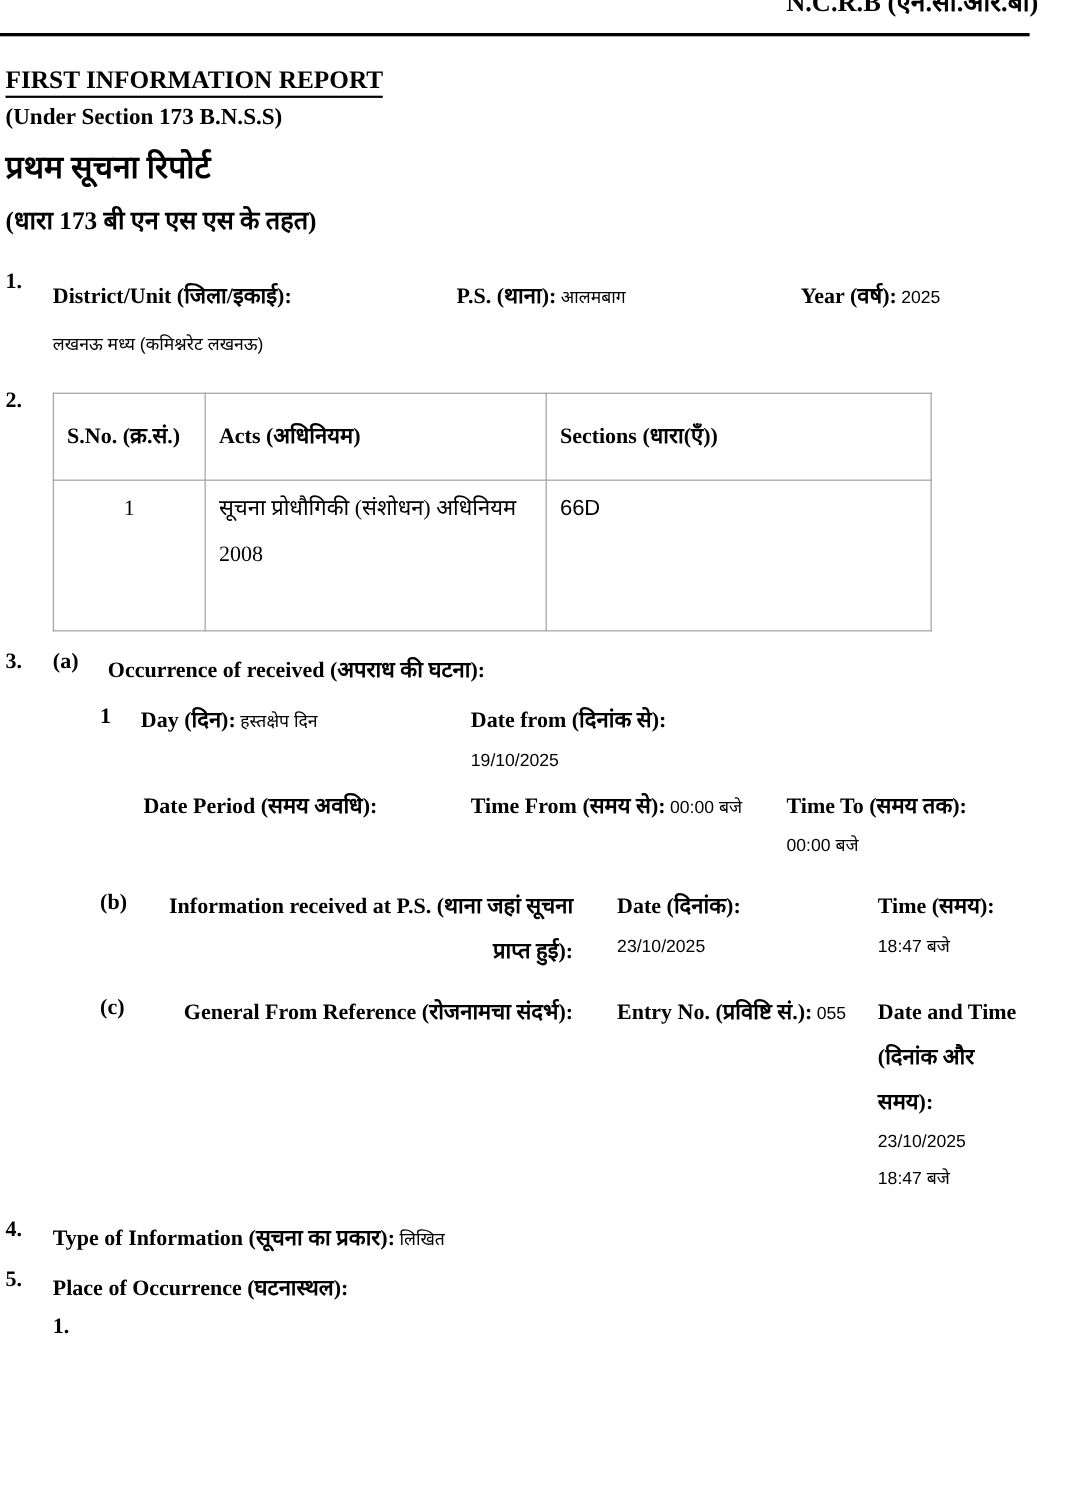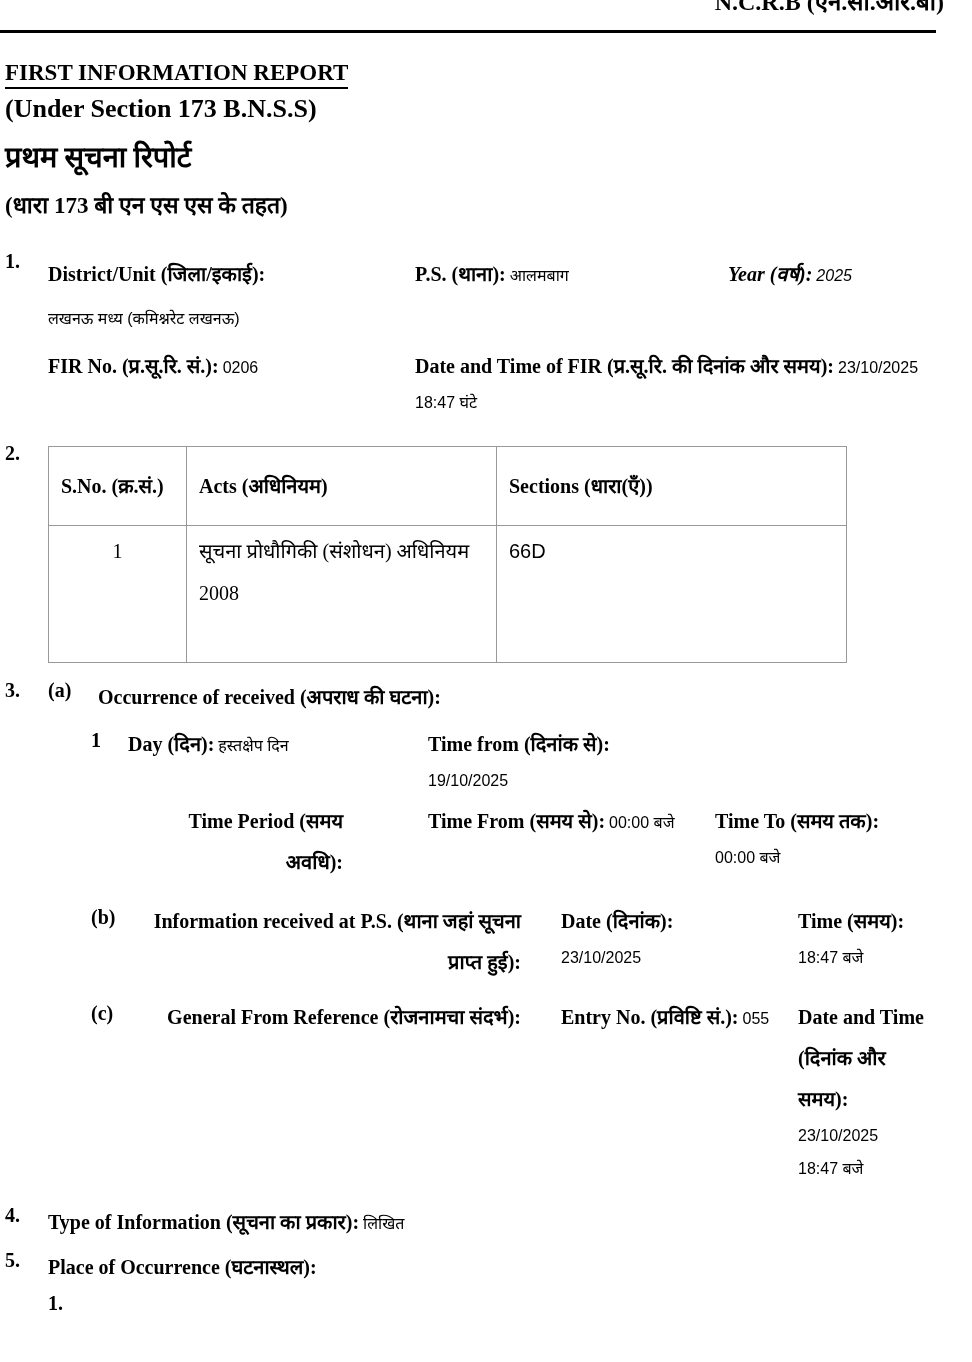--- a/index.html
+++ b/index.html
@@ -18,41 +18,41 @@
   }
   .top-rule {
     position:absolute; top:30px; left:0;
     width:936px; height:3px; background:#000;
   }
   .content { padding:60px 32px 0 5px; }
 
   
   .titles { width:930px; }
   .t-main { display:inline-block; font-weight:bold; font-size:23px; border-bottom:2px solid #000; padding-bottom:1px; }
-  .t-sub  { font-weight:bold; font-size:26px; margin-top:5px; }
+  .t-sub  { font-weight:bold; font-size:21px; margin-top:5px; }
   .t-h1   { font-weight:bold; font-size:29px; margin-top:12px; }
   .t-h2   { font-weight:bold; font-size:23px; margin-top:13px; }
 
   
   .sec { display:flex; align-items:flex-start; }
   .sec-num { flex:none; width:43px; font-weight:bold; font-size:20px; position:relative; top:-4px; }
   .sec-body { flex:1; min-width:0; }
 
   .lbl { font-weight:bold; font-size:20px;text-align:right; }
   .val { font-family:"Liberation Sans", sans-serif; font-size:16px; font-weight:normal; }
 
   .lh { line-height:2.05; }
 
   
   .sec1 { margin-top:34px; }
   .s1r1 { display:flex; }
   .c-district { width:367px; flex:none; }
   .c-district .val { display:block; margin-top:8px; }
   .c-ps { width:313px; flex:none; }
-  .c-year { flex:1;font-style:italic; }
+  .c-year { flex:1; }
   .s1r2 { display:flex; margin-top:10px; }
   .c-firno { width:367px; flex:none; }
   .c-firdt { width:515px; flex:none; }
 
   
   .sec2 { margin-top:26px; }
   .fir-table { border-collapse:collapse; }
   .fir-table th, .fir-table td {
     border:1px solid #999; text-align:left;
     padding:4px 12px; font-size:20px;
@@ -126,30 +126,20 @@
           </div>
           <div class="c-ps">
             <span class="lbl">P.S. (थाना):</span>
             <span class="val">आलमबाग</span>
           </div>
           <div class="c-year">
             <span class="lbl">Year (वर्ष):</span>
             <span class="val">2025</span>
           </div>
         </div>
-        <div class="s1r2 lh">
-          <div class="c-firno">
-            <span class="lbl">FIR No. (प्र.सू.रि. सं.):</span>
-            <span class="val">0206</span>
-          </div>
-          <div class="c-firdt">
-            <span class="lbl">Date and Time of FIR (प्र.सू.रि. की दिनांक और समय):</span>
-            <span class="val">23/10/2025 18:47 घंटे</span>
-          </div>
-        </div>
       </div>
     </div>
 
     <div class="sec sec2">
       <div class="sec-num">2.</div>
       <div class="sec-body">
         <table class="fir-table">
           <tbody>
               <tr>
             <th class="col-sno th-h">S.No. (क्र.सं.)</th>
@@ -176,29 +166,29 @@
         </div>
 
         <div class="oc-rows">
           <div class="ocr ocr-a lh">
             <div class="oc-no">1</div>
             <div class="oc-day">
               <span class="lbl">Day (दिन):</span>
               <span class="val">हस्तक्षेप दिन</span>
             </div>
             <div class="oc-datefrom">
-              <span class="lbl">Time from (दिनांक से):</span>
+              <span class="lbl">Date from (दिनांक से):</span>
               <span class="val">19/10/2025</span>
             </div>
           </div>
 
           <div class="ocr ocr-b lh">
             <div class="oc-spacer"></div>
             <div class="oc-timeperiod">
-              <span class="lbl">Time Period (समय अवधि):</span>
+              <span class="lbl">Date Period (समय अवधि):</span>
             </div>
             <div class="oc-timefrom">
               <span class="lbl">Time From (समय से):</span>
               <span class="val">00:00 बजे</span>
             </div>
             <div class="oc-timeto">
               <span class="inner">
                 <span class="lbl">Time To (समय तक):</span>
                 <span class="val">00:00 बजे</span>
               </span>

